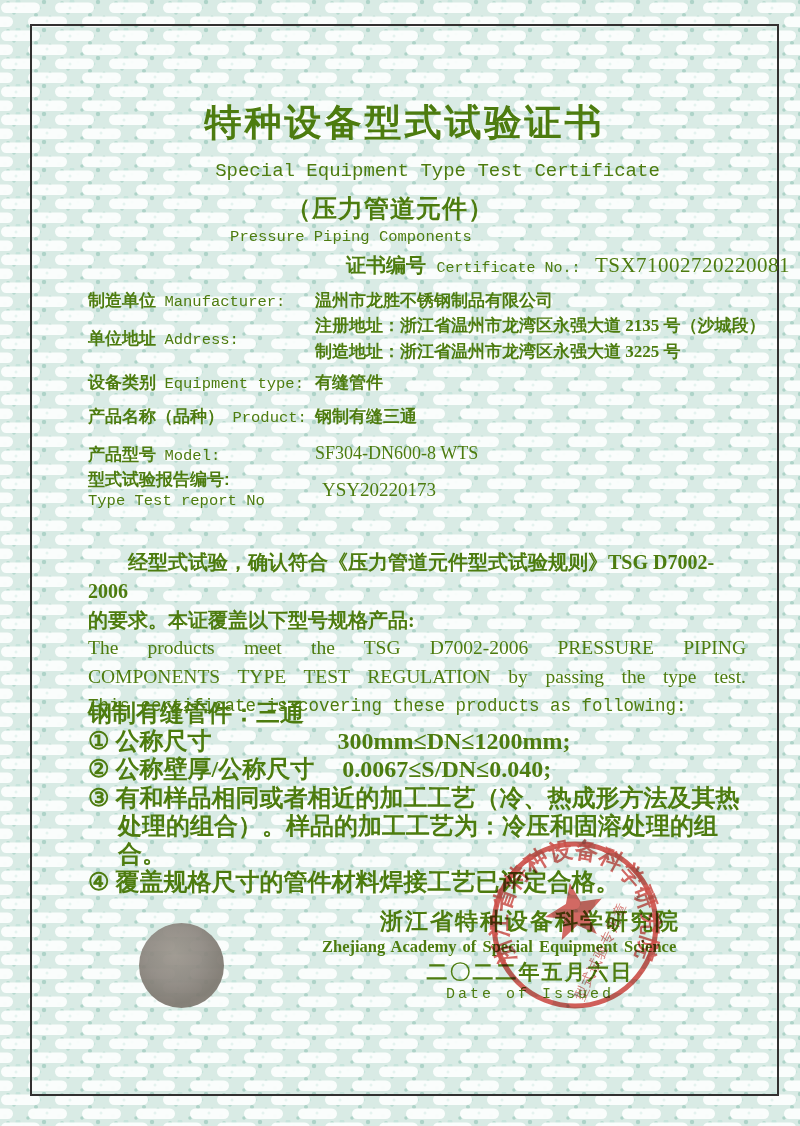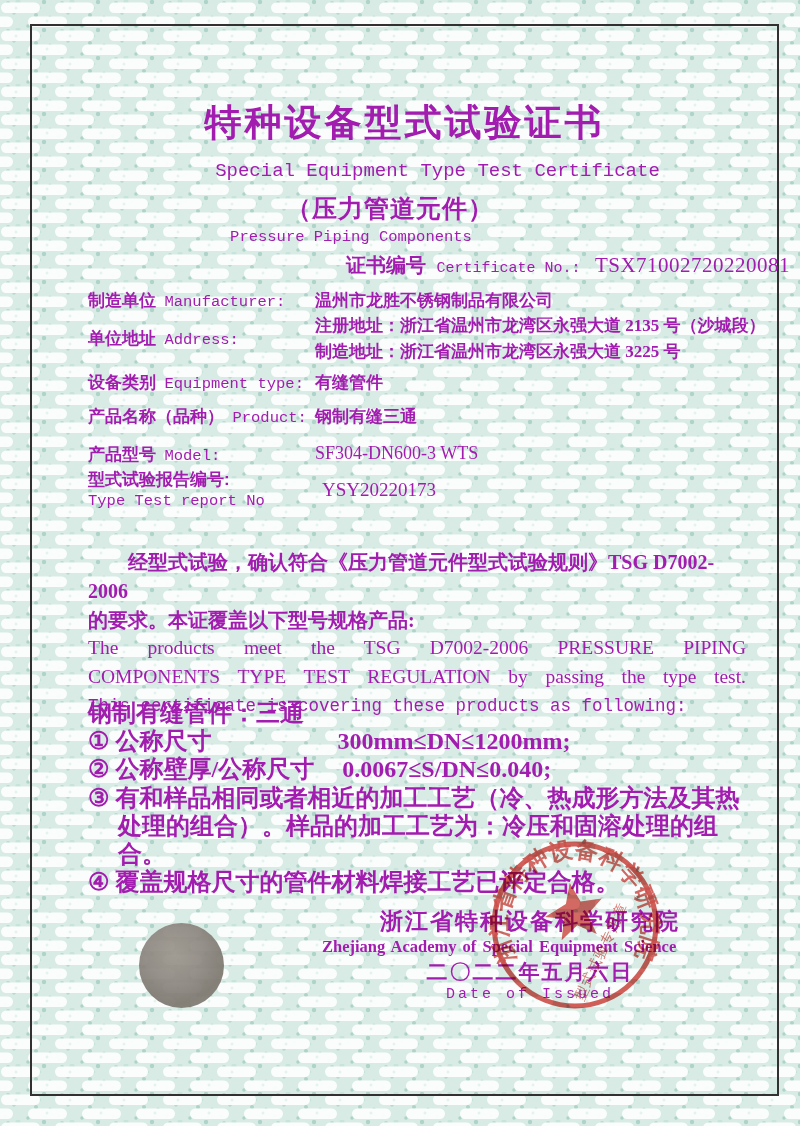--- a/index.html
+++ b/index.html
@@ -1,18 +1,18 @@
 <!DOCTYPE html>
 <html><head>
 <meta charset="utf-8">
 <style>
   html,body { margin:0; padding:0; background:#e9f1ee; }
   .page {
     position:relative; width:800px; height:1126px; overflow:hidden;
-    background:#e4efeb; color:#a21caf;
+    background:#e4efeb; color:#4d7c0f;
     font-family:"Liberation Sans", sans-serif;
   }
   .bg { position:absolute; left:0; top:0; width:800px; height:1126px; }
   .frame {
     position:absolute; left:30px; top:24px; width:749px; height:1072px;
     border:2px solid #323030; box-sizing:border-box;
   }
   .abs { position:absolute; }
   .cjk-b { font-family:"Liberation Sans", sans-serif; font-weight:bold; }
   .cjk   { font-family:"Liberation Serif", serif; font-weight:600; }
@@ -126,21 +126,21 @@
   <div class="abs row-label" style="top:405px">
     <span class="lcn cjk-b">产品名称（品种）</span>
     <span class="len mono">Product:</span>
   </div>
   <div class="abs row-value cjk" style="top:405px">钢制有缝三通</div>
 
   <div class="abs row-label" style="top:443px">
     <span class="lcn cjk-b">产品型号</span>
     <span class="len mono">Model:</span>
   </div>
-  <div class="abs row-value serif" style="top:443px; font-size:18px">SF304-DN600-3 WTS</div>
+  <div class="abs row-value serif" style="top:443px; font-size:18px">SF304-DN600-8 WTS</div>
 
   <div class="abs row-label" style="top:468px">
     <span class="lcn cjk-b">型式试验报告编号:</span>
   </div>
   <div class="abs row-label mono" style="top:492px; font-size:15.5px">Type Test report No</div>
   <div class="abs row-value serif" style="top:479px; font-size:19px; left:322px">YSY20220173</div>
 
   <div class="abs stmt">
     <div class="cn cjk ind">经型式试验，确认符合《压力管道元件型式试验规则》TSG D7002-2006</div>
     <div class="cn cjk">的要求。本证覆盖以下型号规格产品:</div>

